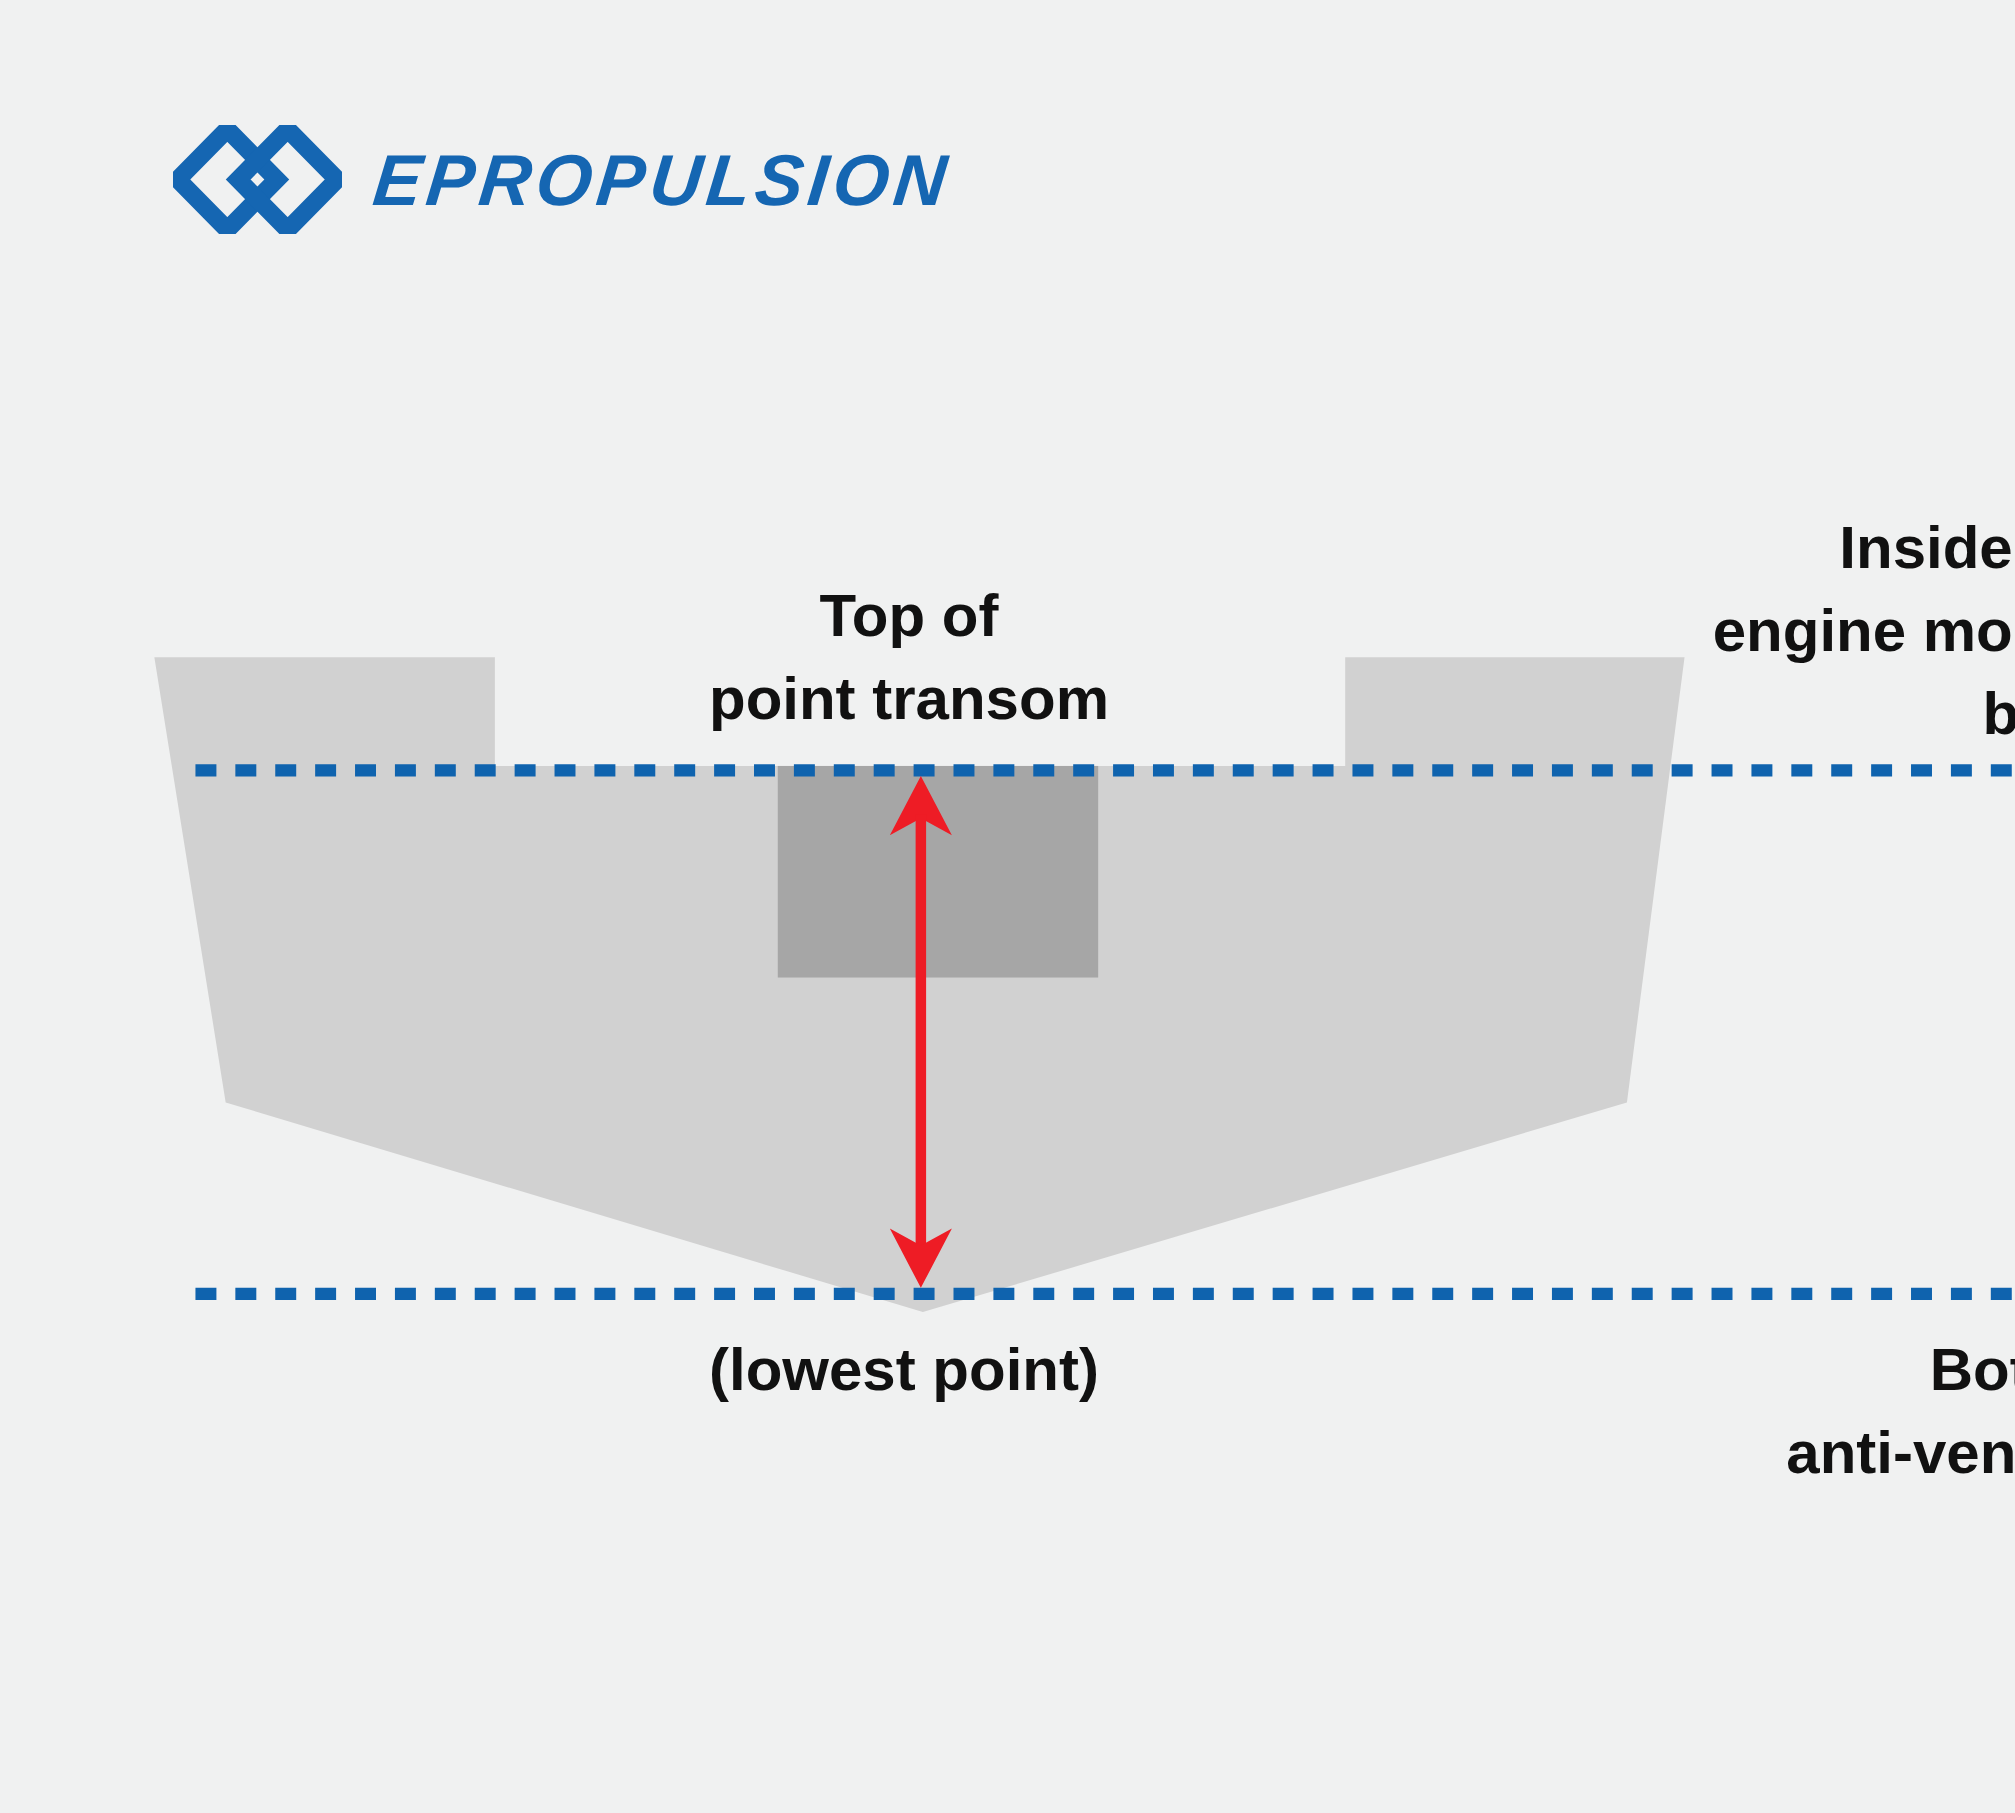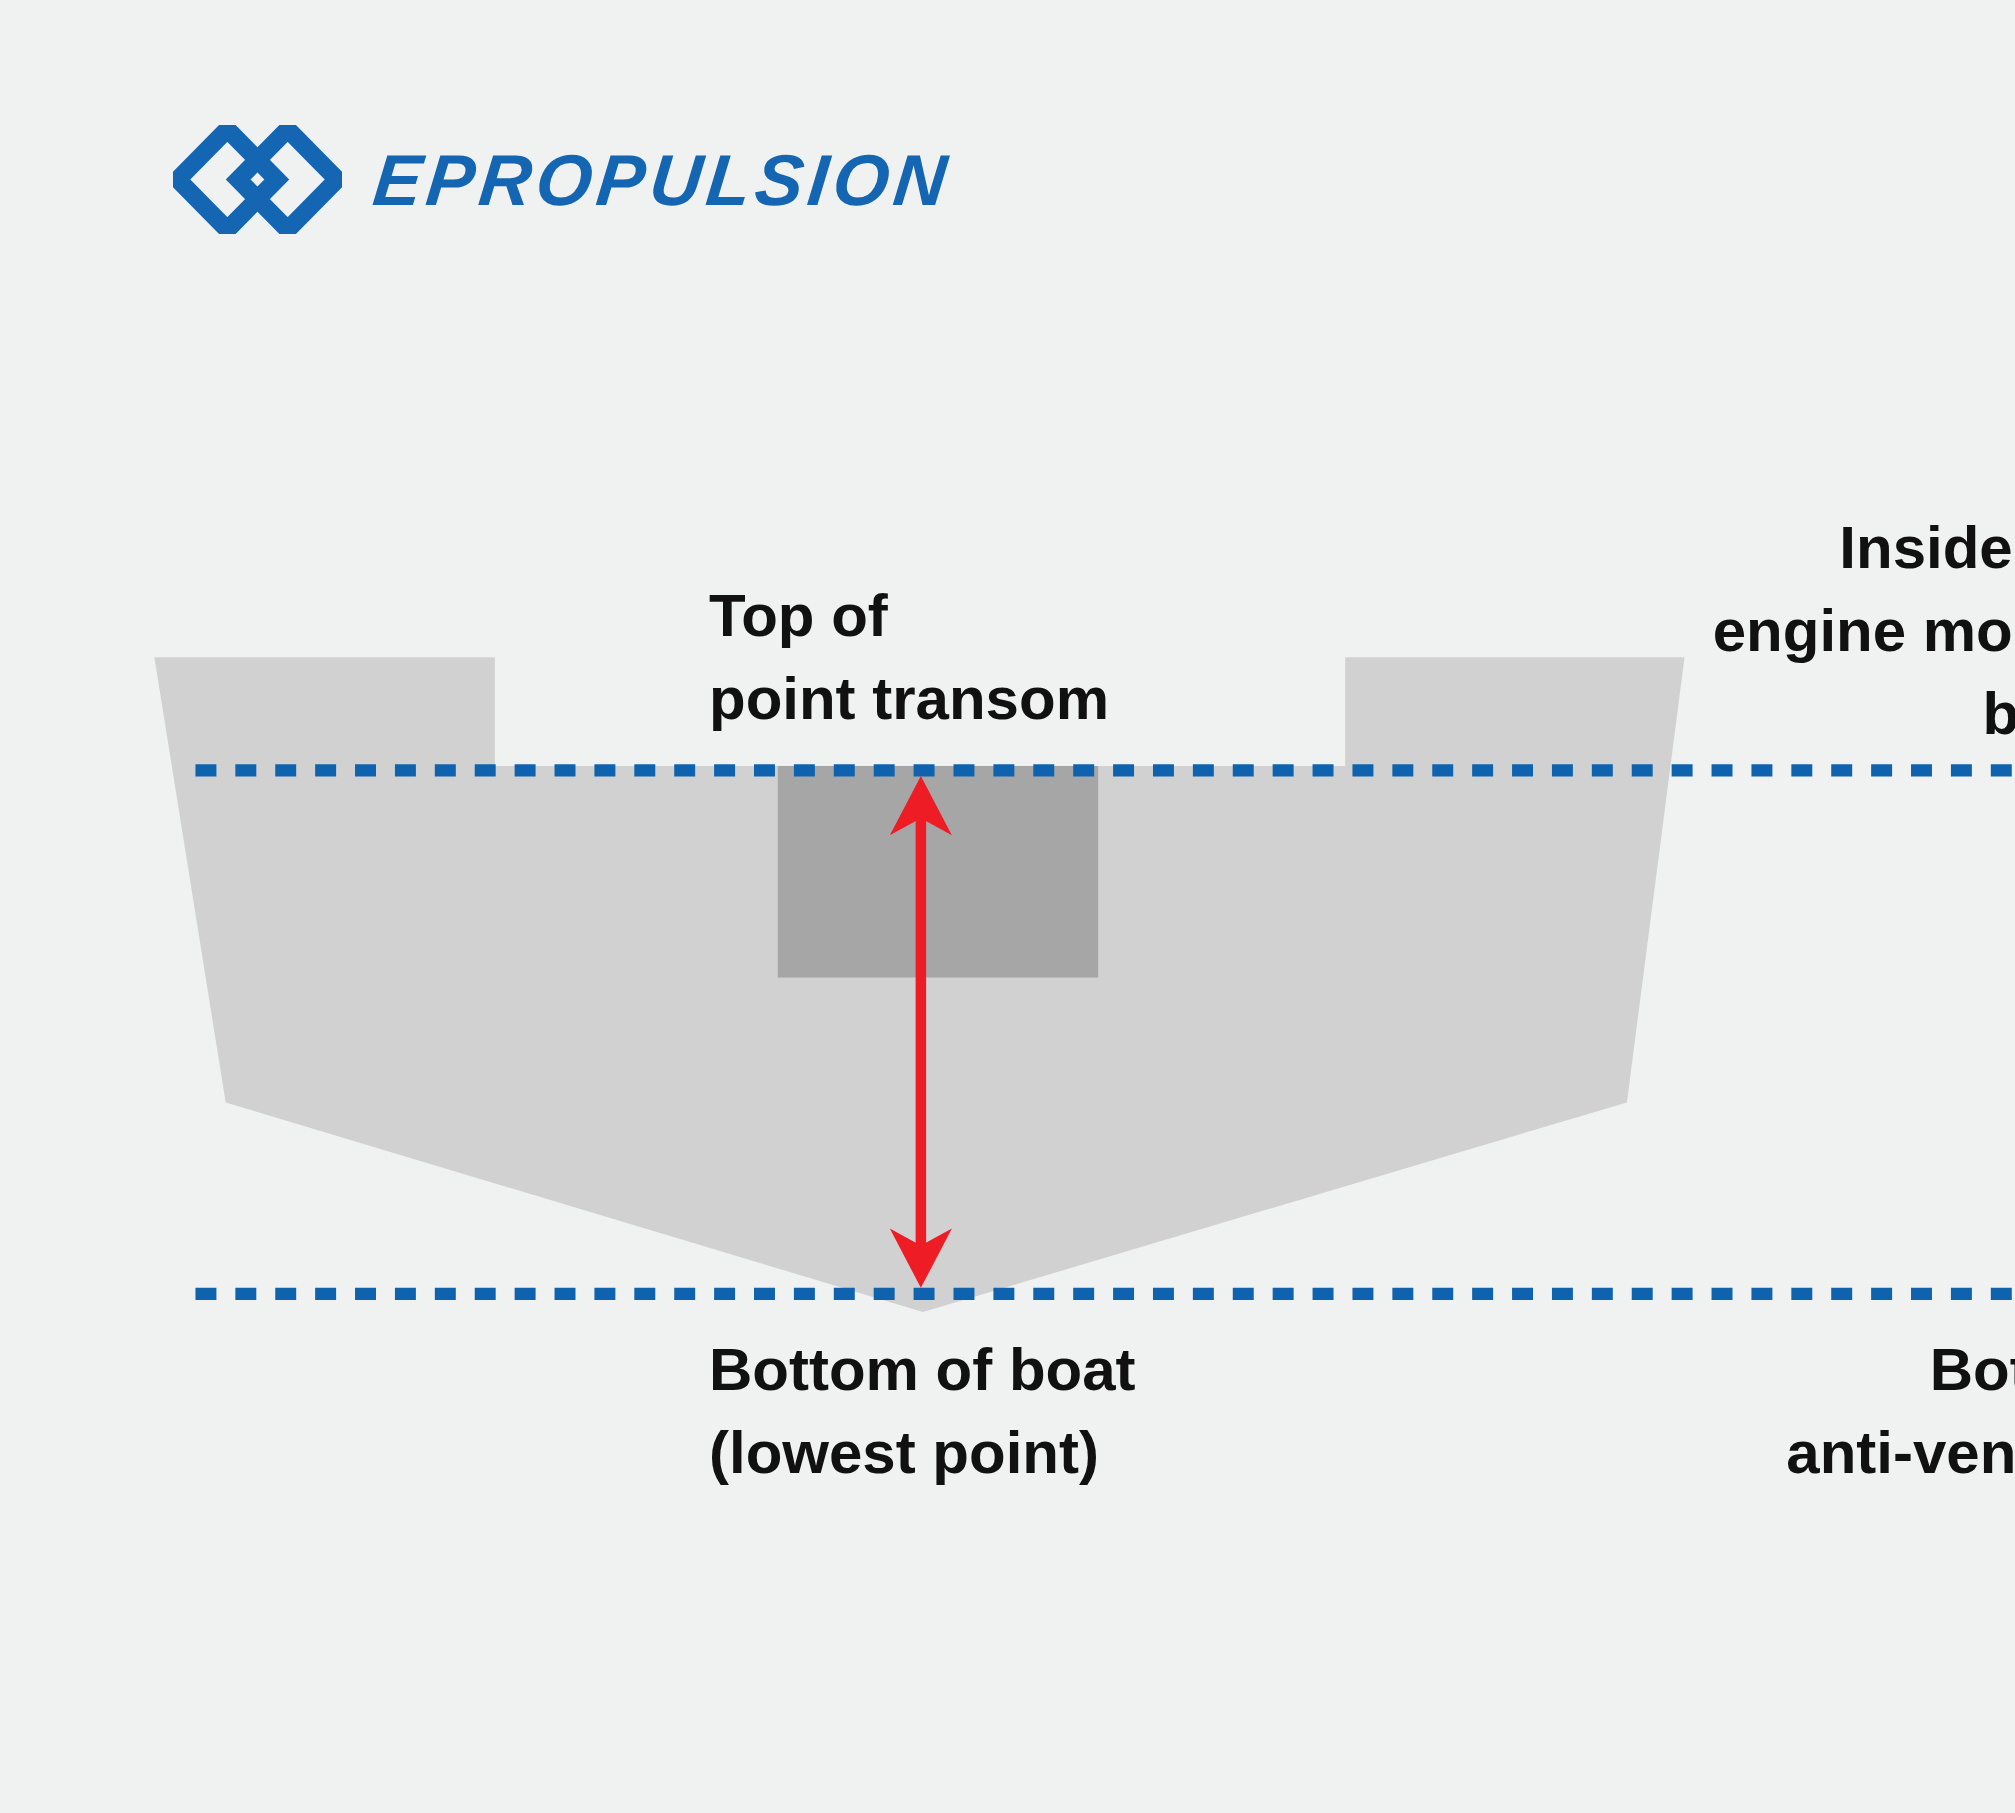--- a/index.html
+++ b/index.html
@@ -33,20 +33,21 @@
     transform: skewX(-6deg);
     white-space: nowrap;
   }
   .label {
     position: absolute;
     font-size: 60px;
     line-height: 83px;
     font-weight: 600;
     color: #111111;
     white-space: nowrap;
+    text-align: center;
   }
   .label span { display: block; }
   .label.align-right { text-align: right; }
   #label-transom-top { left: 709px; top: 574px; }
   #label-bracket-top { left: 1531px; top: 506px; width: 665px; }
   #label-boat-bottom { left: 709px; top: 1328px; }
   #label-av-plate   { left: 1572px; top: 1328px; width: 641px; }
 </style>
 </head>
 <body>
@@ -132,21 +133,20 @@
     <span>point transom</span>
   </div>
 
   <div class="label align-right" id="label-bracket-top">
     <span>Inside top of</span>
     <span>engine mounting</span>
     <span>bracket</span>
   </div>
 
   <div class="label" id="label-boat-bottom">
-    <span>Bottom of boat</span>
     <span>(lowest point)</span>
   </div>
 
   <div class="label align-right" id="label-av-plate">
     <span>Bottom of</span>
     <span>anti-ventilation</span>
     <span>plate</span>
   </div>
 
 </div>

